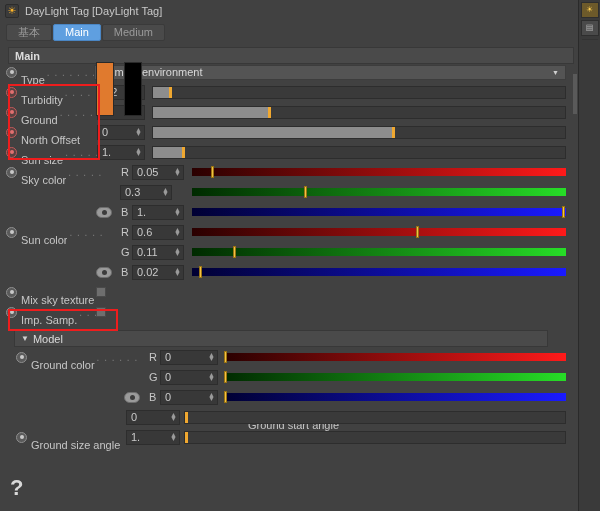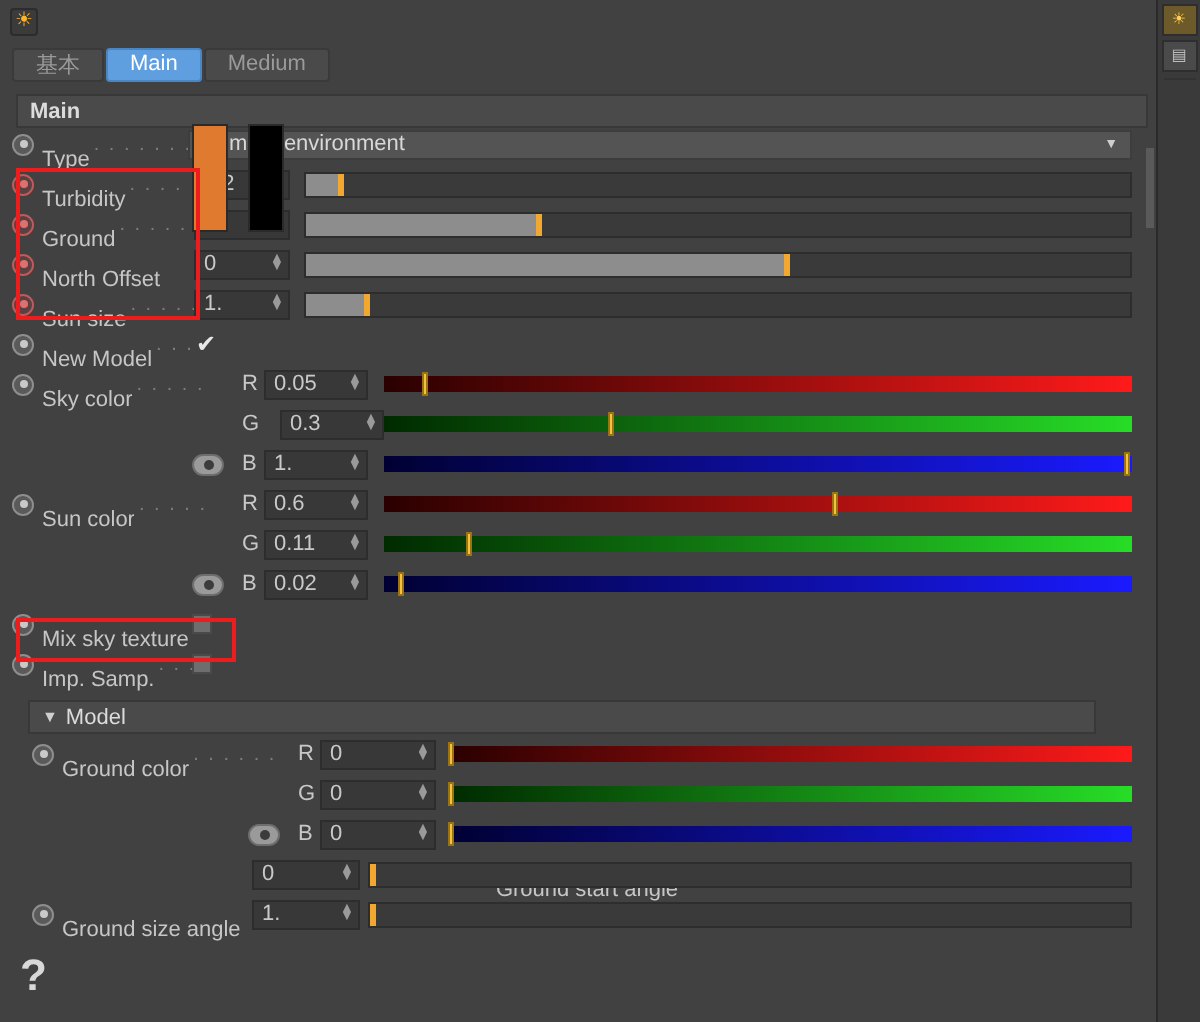--- a/index.html
+++ b/index.html
@@ -140,20 +140,21 @@
 </style>
 </head>
 <body>
 
 <div id="app">
 
   <div class="panel">
 
     <div class="titlebar">
       <div class="title-icon">☀</div>
+      <div class="title-text">DayLight Tag [DayLight Tag]</div>
     </div>
 
     <div class="tabbar">
       <div class="tab dim">基本</div>
       <div class="tab active">Main</div>
       <div class="tab dim">Medium</div>
     </div>
 
     <div class="group-bar" style="position:absolute; left:4px; top:45px; width:566px;">Main</div>
 
@@ -227,28 +228,20 @@
         <div class="numfield" style="position:absolute; left:97px; width:48px;">
           <span class="val">1.</span>
           <span class="spin">▲<br>▼</span>
         </div>
         <div class="track" style="position:absolute; left:152px; width:414px;">
           <div class="fill" style="width:7%"></div>
           <div class="handle" style="left:7%"></div>
         </div>
       </div>
 
-      <div class="row">
-        <span class="bullet">
-            <i></i>
-          </span>
-        <span class="lbl">New Model</span>
-        <span class="dots">. . .</span>
-        <span class="tick" style="position:absolute; left:98px;">✔</span>
-      </div>
 
       <div class="row">
         <span class="bullet">
             <i></i>
           </span>
         <span class="lbl">Sky color</span>
         <span class="dots">. . . . .</span>
         <div class="swatch" style="position:absolute; left:96px; top:0px; height:54px; background:#4a9ae8;"></div>
         <span style="position:absolute; left:121px;">R</span>
         <div class="numfield" style="position:absolute; left:132px; width:52px;">
@@ -256,21 +249,21 @@
           <span class="spin">▲<br>▼</span>
         </div>
         <div class="ctrack" style="position:absolute; left:192px; width:374px;">
           <div class="grad" style="background:linear-gradient(90deg,#2a0000,#ff1a1a);"></div>
           <div class="handle" style="left:5%"></div>
         </div>
       </div>
 
       <div class="row">
         <span style="position:absolute; left:121px;">G</span>
-        <div class="numfield" style="position:absolute; left:140px; width:52px;">
+        <div class="numfield" style="position:absolute; left:120px; width:52px;">
           <span class="val">0.3</span>
           <span class="spin">▲<br>▼</span>
         </div>
         <div class="ctrack" style="position:absolute; left:192px; width:374px;">
           <div class="grad" style="background:linear-gradient(90deg,#002a00,#27dd27);"></div>
           <div class="handle" style="left:30%"></div>
         </div>
       </div>
 
       <div class="row">

